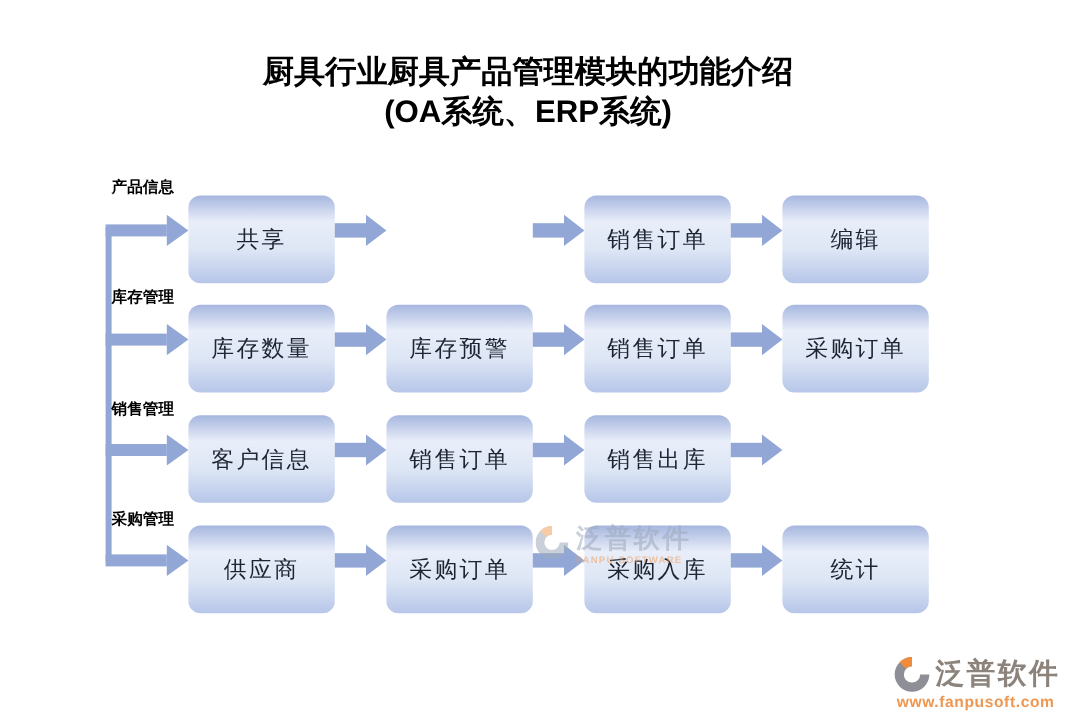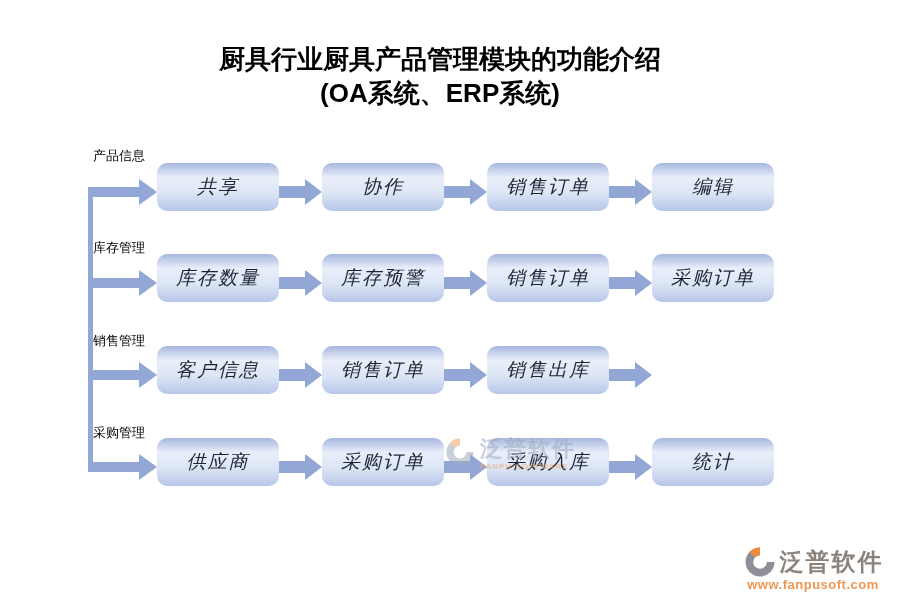--- a/index.html
+++ b/index.html
@@ -11,29 +11,29 @@
   .title{
     position:absolute;top:42px;left:0;width:880px;text-align:center;
     color:#000;font-weight:700;font-size:26px;line-height:34px;
   }
   
   .vline{
     position:absolute;left:88px;top:188px;width:5px;height:282px;
     background:#92a7d5;border-radius:2px;
   }
   .row-label{
-    position:absolute;left:93px;font-size:13px;font-weight:400;color:#000;white-space:nowrap;
+    position:absolute;left:93px;font-size:13px;font-weight:700;color:#000;white-space:nowrap;
   }
   .lbl0{top:147px}.lbl1{top:239px}.lbl2{top:332px}.lbl3{top:424px}
 
   .box{
-    position:absolute;width:122px;height:48px;border-radius:10px;
+    position:absolute;width:122px;height:73px;border-radius:10px;
     background:linear-gradient(180deg,#a6b6df 0%,#e9eef9 30%,#dde6f5 62%,#b7c6e9 100%);
     display:flex;align-items:center;justify-content:center;
-    font-size:19px;letter-spacing:2px;color:#1d2433;white-space:nowrap;font-style:italic;
+    font-size:19px;letter-spacing:2px;color:#1d2433;white-space:nowrap;
   }
   .r0{top:163px}.r1{top:254px}.r2{top:346px}.r3{top:438px}
   .c0{left:157px}.c1{left:322px}.c2{left:487px}.c3{left:652px}
 
   
   .feed{position:absolute;left:88px;width:69px;height:26px;}
   .f0{top:179px}.f1{top:270px}.f2{top:362px}.f3{top:454px}
   .feed .shaft{position:absolute;left:0;top:8px;width:51px;height:10px;background:#92a7d5;}
   .feed .head{position:absolute;left:51px;top:0;width:0;height:0;
     border-top:13px solid transparent;border-bottom:13px solid transparent;border-left:18px solid #92a7d5;}
@@ -90,21 +90,20 @@
   <div class="feed f2">
       <div class="shaft"></div>
       <div class="head"></div>
     </div>
   <div class="feed f3">
       <div class="shaft"></div>
       <div class="head"></div>
     </div>
 
   <div class="box r0 c0">共享</div>
-  <div class="box r0 c1">协作</div>
   <div class="box r0 c2">销售订单</div>
   <div class="box r0 c3">编辑</div>
   <div class="link k0 a0">
       <div class="shaft"></div>
       <div class="head"></div>
     </div>
   <div class="link k1 a0">
       <div class="shaft"></div>
       <div class="head"></div>
     </div>

